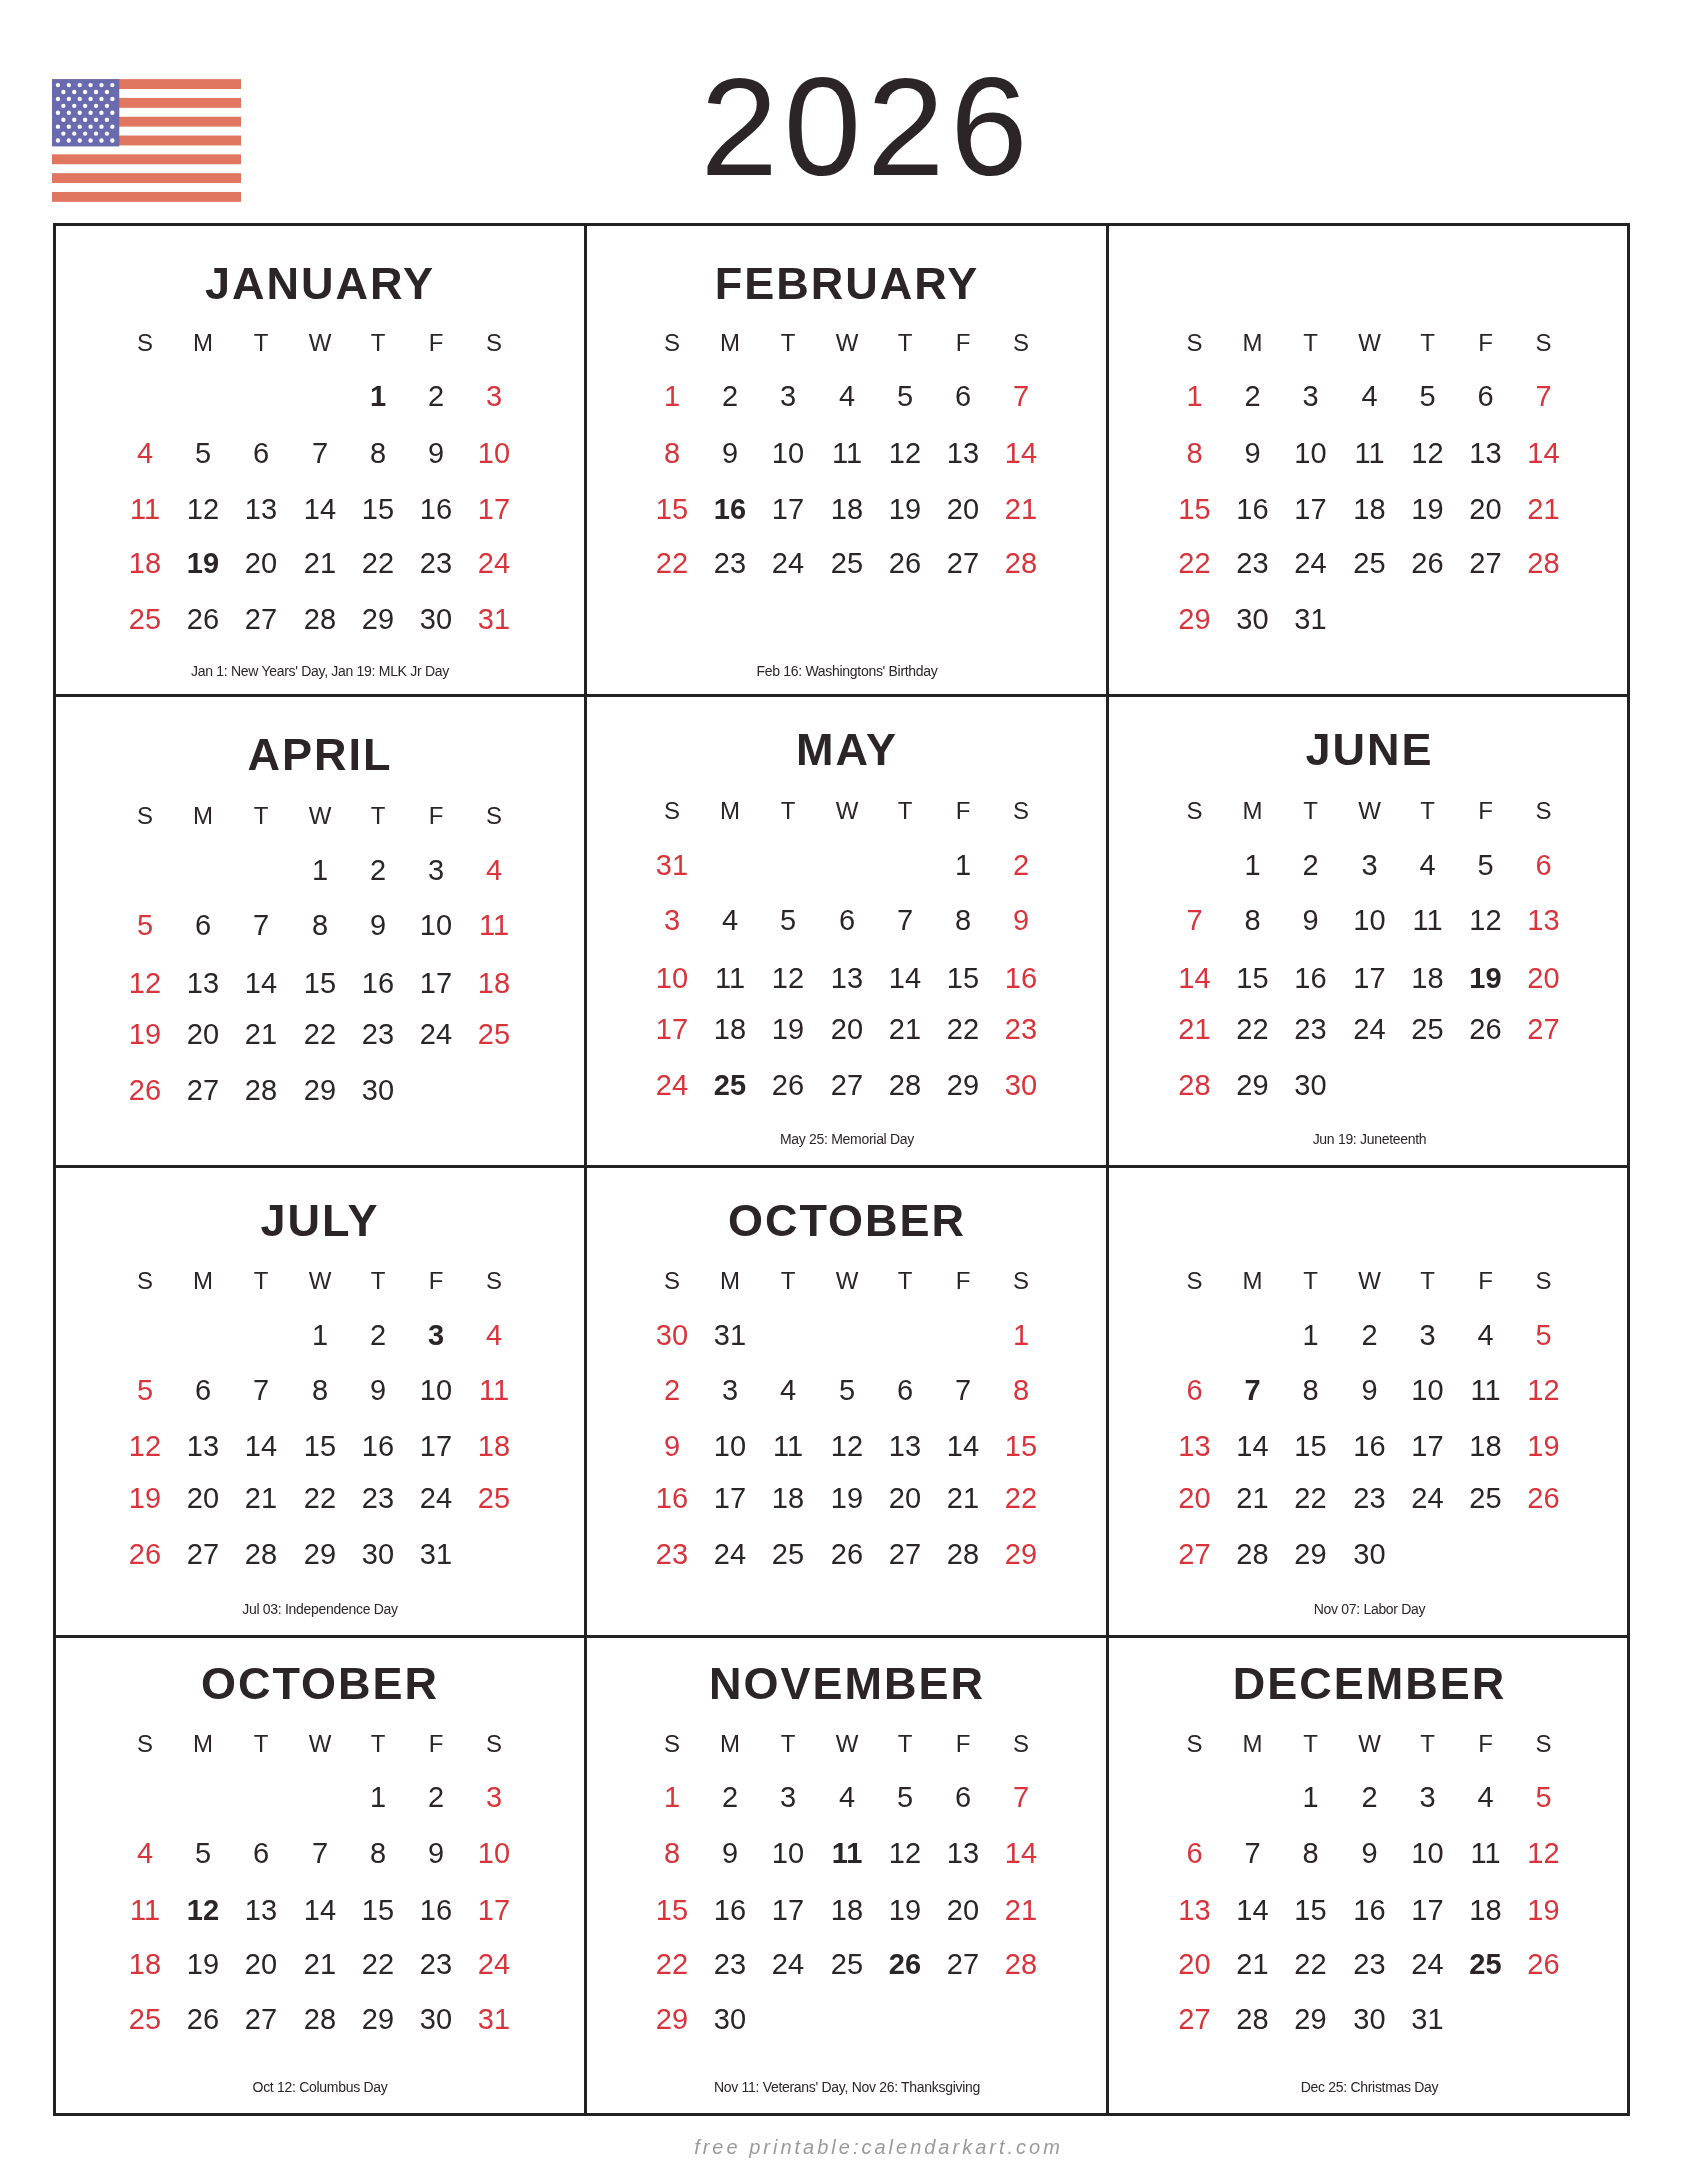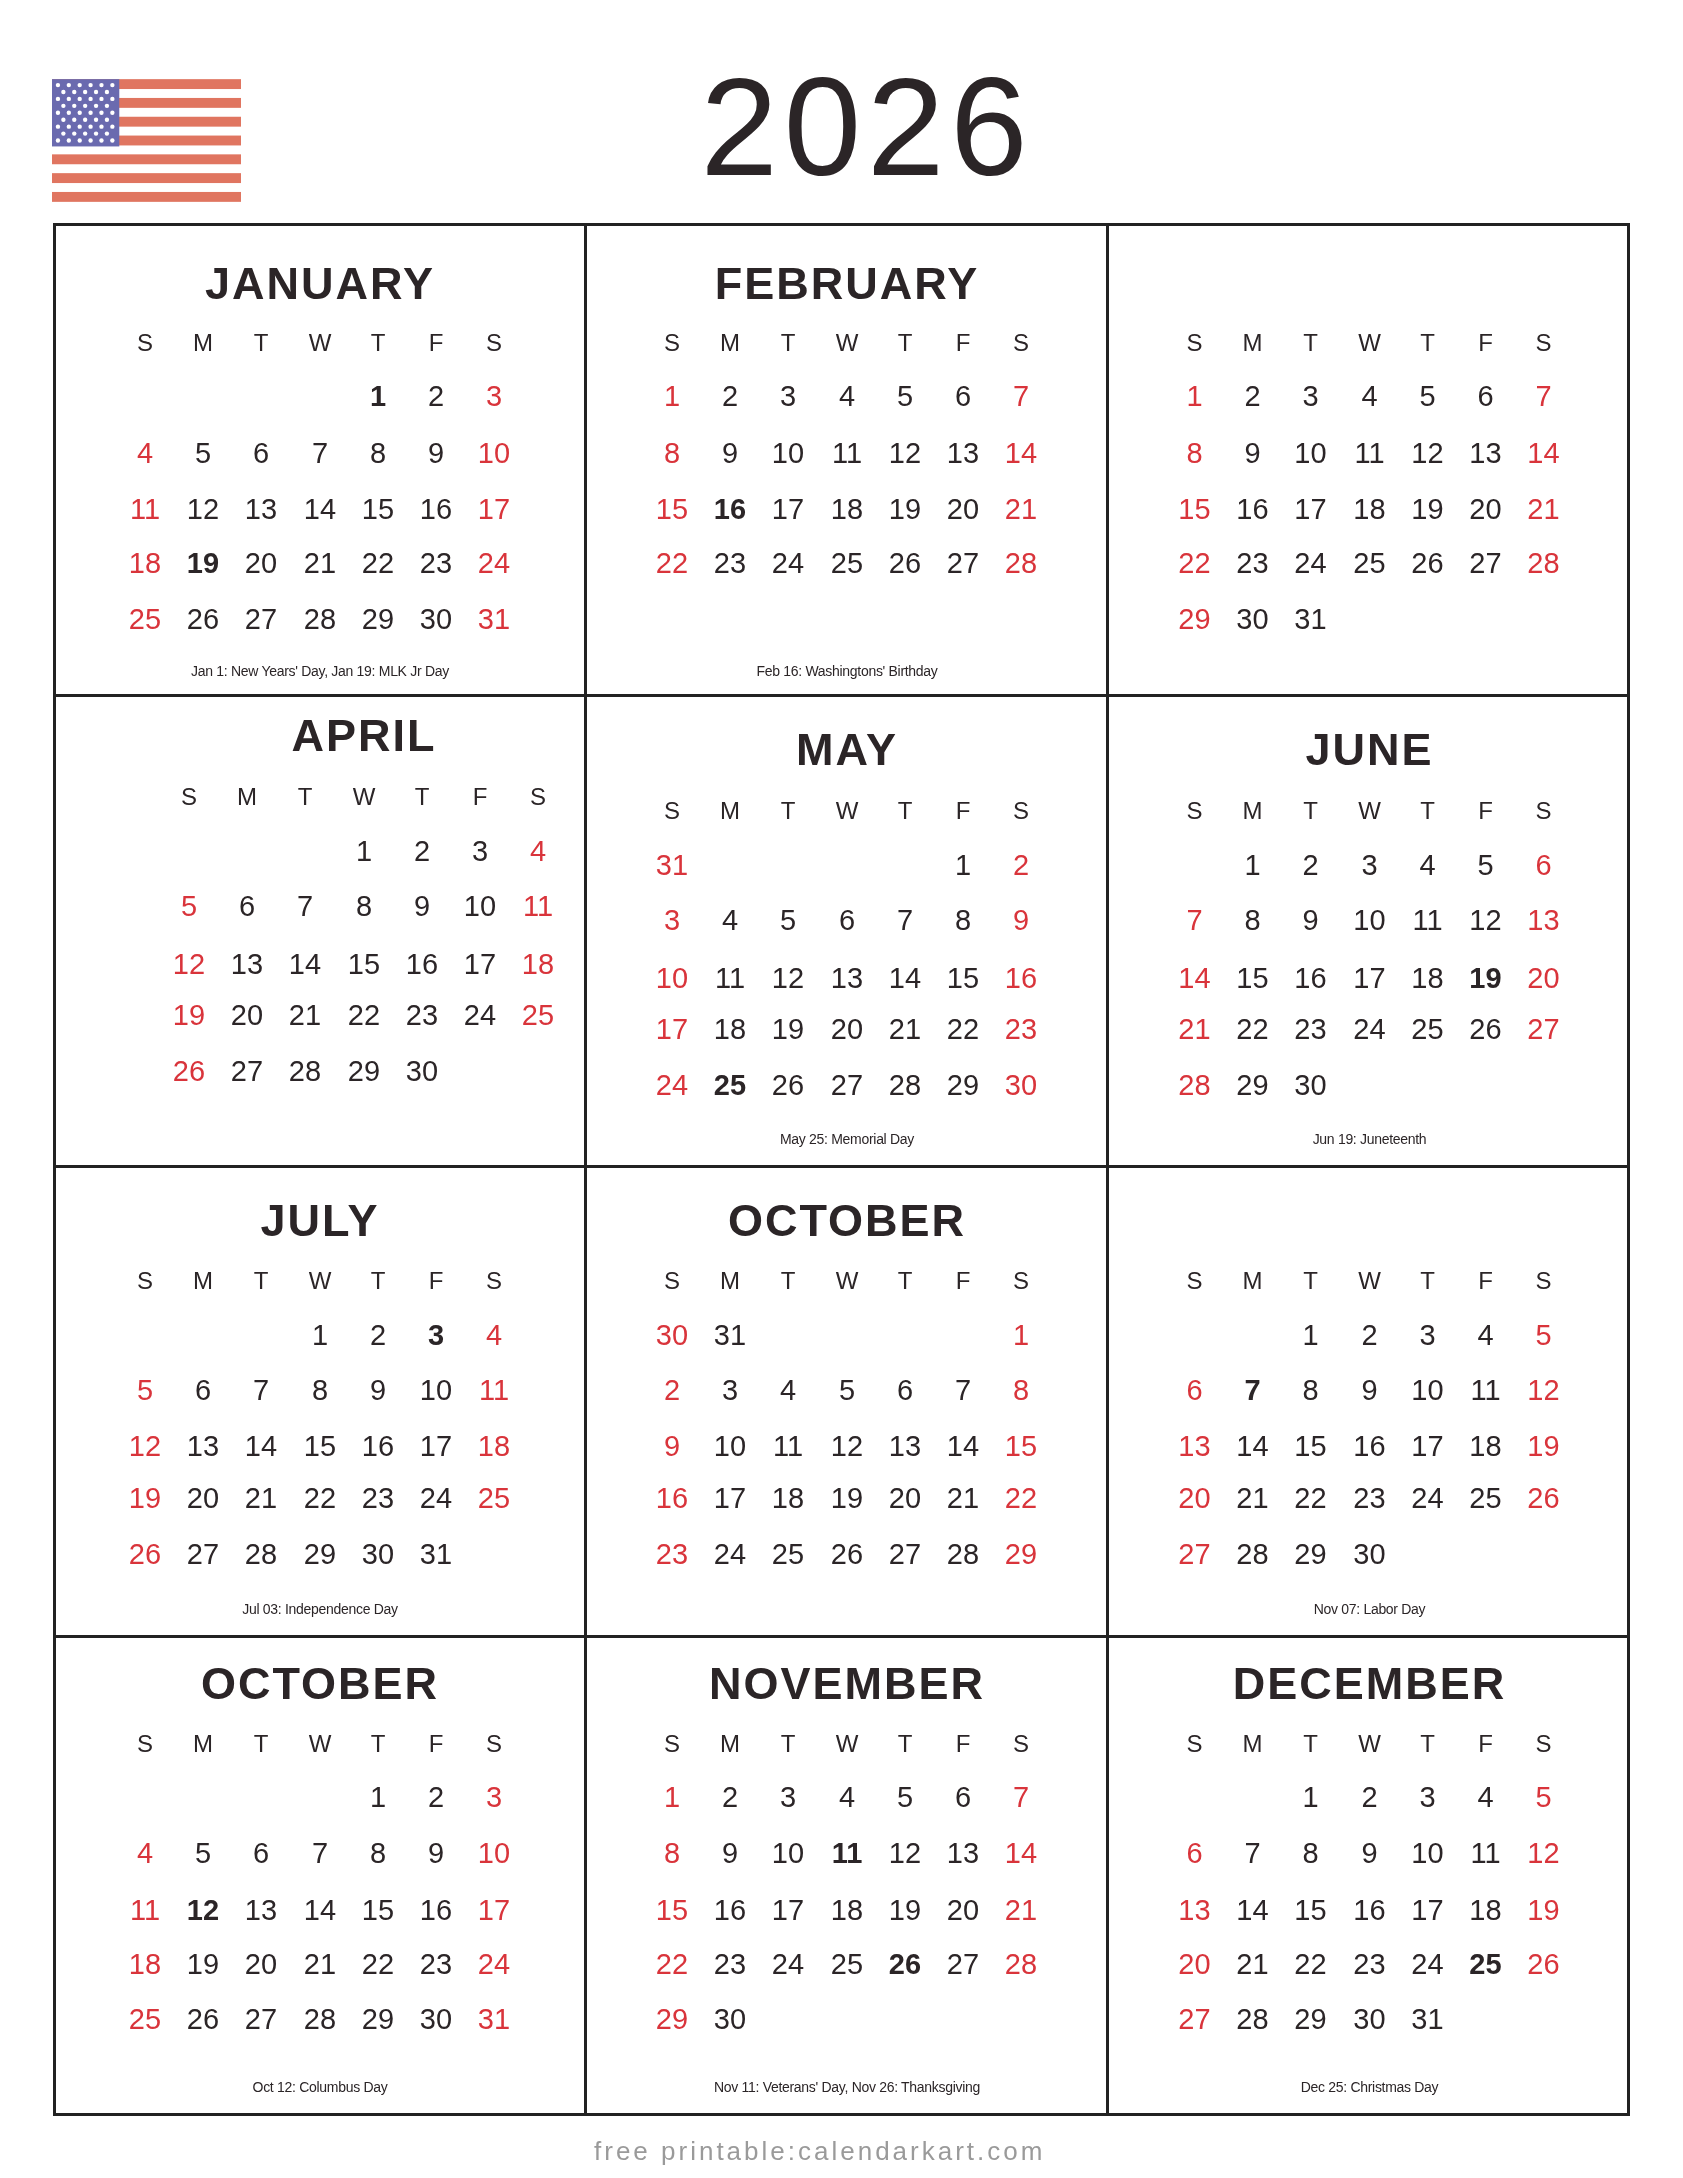--- a/index.html
+++ b/index.html
@@ -21,22 +21,22 @@
   .wd, .day { position: absolute; width: 58px; text-align: center; height: 42px; line-height: 42px; }
   .wd { font-size: 24px; color: #2b2527; }
   .day { font-size: 29px; color: #2b2527; }
   .day.weekend { color: #d9343b; }
   .day.hl { font-weight: 700; color: #2b2527; }
   .day.hl::before { content: ""; position: absolute; left: 8.3px; top: 0; width: 42px; height: 42px;
                     background: #f4b8b3; z-index: -1; }
   .day .num { position: relative; }
   .note { position: absolute; left: 0; right: 0; text-align: center; font-size: 14px;
           color: #2b2527; height: 18px; line-height: 18px; letter-spacing: -0.3px; }
-  .footer { position: absolute; left: 594px; width: 569px; top: 2136px; text-align: left;
-            font-size: 26px; letter-spacing: 3px; color: #9a9a9a; }
+  .footer { position: absolute; left: 594px; width: 569px; top: 2136px; text-align: center;
+            font-size: 20px; letter-spacing: 3px; color: #9a9a9a; font-style: italic; }
 </style>
 </head>
 <body>
 
 <svg class="flag" viewBox="0 0 191 124" xmlns="http://www.w3.org/2000/svg">
   <rect x="0" y="0" width="191" height="124" fill="#ffffff"></rect>
   <g fill="#e07560">
     <rect x="0" y="0" width="191" height="10"></rect>
     <rect x="0" y="19" width="191" height="10"></rect>
     <rect x="0" y="38" width="191" height="10"></rect>
@@ -257,21 +257,21 @@
         <span class="day" style="left: 233px;"><span class="num">26</span></span>
         <span class="day" style="left: 291px;"><span class="num">27</span></span>
         <span class="day weekend" style="left: 349px;"><span class="num">28</span></span>
       </div>
       <div class="wk-row" style="top: 372px;">
         <span class="day weekend" style="left: 0px;"><span class="num">29</span></span>
         <span class="day" style="left: 58px;"><span class="num">30</span></span>
         <span class="day" style="left: 116px;"><span class="num">31</span></span>
       </div>
     </div>
-    <div class="cell" style="left: 0px; top: 457px; width: 528px; height: 535px; margin-left: 44px;">
+    <div class="cell" style="left: 0px; top: 476px; width: 528px; height: 535px;">
       <div class="month-title" style="top: 28px;">APRIL</div>
       <div class="wd-row" style="top: 93px;">
         <span class="wd" style="left: 0px;">S</span>
         <span class="wd" style="left: 58px;">M</span>
         <span class="wd" style="left: 116px;">T</span>
         <span class="wd" style="left: 175px;">W</span>
         <span class="wd" style="left: 233px;">T</span>
         <span class="wd" style="left: 291px;">F</span>
         <span class="wd" style="left: 349px;">S</span>
       </div>

